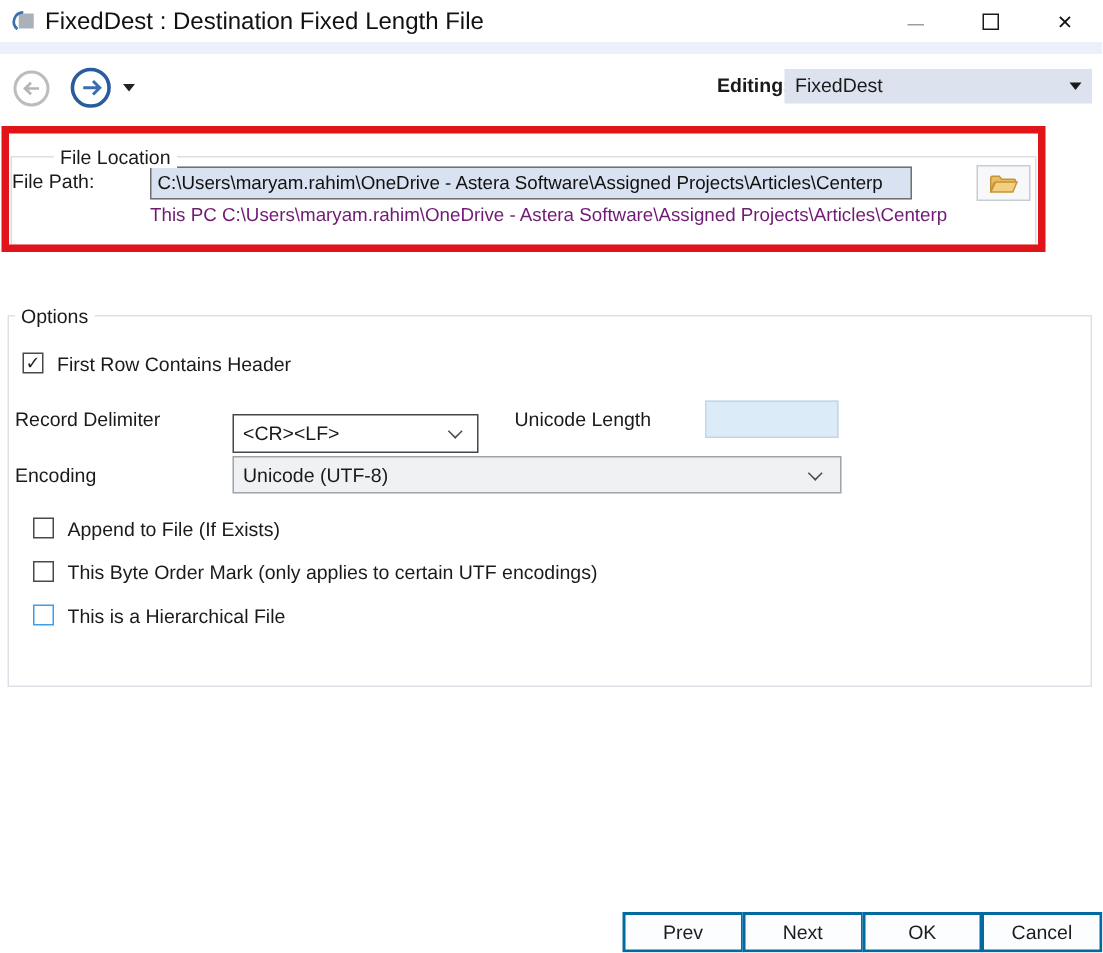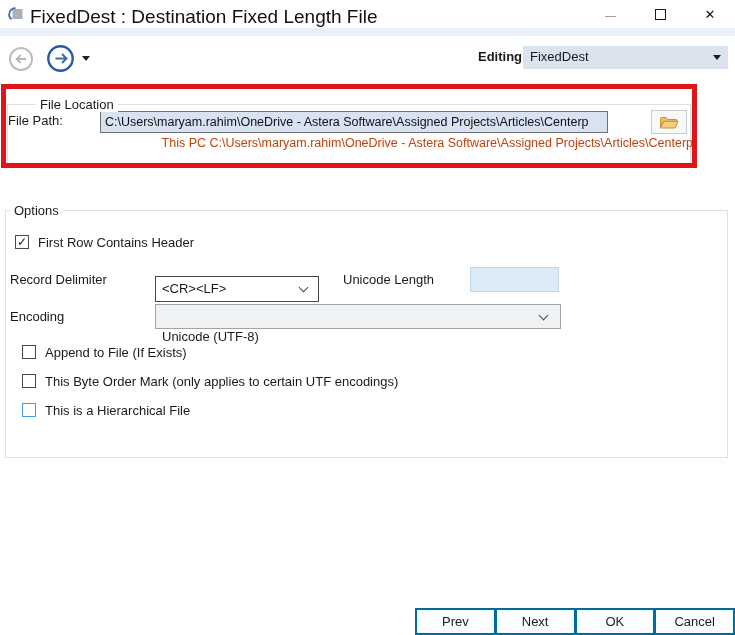--- a/index.html
+++ b/index.html
@@ -5,21 +5,21 @@
   * { margin:0; padding:0; box-sizing:border-box; }
   html,body { background:#fff; }
   #app {
     position:relative; width:735px; height:635px; background:#fff;
     font-family:"Liberation Sans", sans-serif; font-size:13px; color:#1a1a1a;
     overflow:hidden;
   }
   
   .titlebar { position:absolute; top:0; left:0; right:0; height:28px; background:#fff; display:flex; align-items:center; }
   .app-icon { position:absolute; left:7px; top:6px; width:17px; height:17px; }
-  .title-text { position:absolute; left:30px; top:6px; font-size:19px; color:#111; white-space:nowrap; }
+  .title-text { position:absolute; left:30px; top:6px; font-size:16px; color:#111; white-space:nowrap; }
   .win-controls { position:absolute; right:0; top:0; height:28px; display:flex; }
   .win-btn { width:50px; height:28px; display:flex; align-items:center; justify-content:center; }
   .glyph-min { display:inline-block; width:11px; border-top:1px solid #9d9d9d; margin-top:4px; }
   .glyph-max { display:inline-block; width:11px; height:11px; border:1.2px solid #1a1a1a; background:#fff; }
   .glyph-close { font-size:13px; color:#111; line-height:1; }
   .subbar { position:absolute; top:28px; left:0; right:0; height:8px; background:#ebf1f9; }
   
   .btn-back { position:absolute; left:8px; top:46px; width:26px; height:26px; }
   .btn-forward { position:absolute; left:46px; top:44px; width:29px; height:29px; }
   .caret-down { position:absolute; width:0; height:0; border-left:4px solid transparent; border-right:4px solid transparent; border-top:5px solid #222; }
@@ -35,37 +35,37 @@
   .group-label { position:absolute; background:#fff; padding:0 4px; font-size:13px; z-index:2; }
   .fl-label { left:4px; top:96px;margin-left:28px; }
   .filepath-label { position:absolute; left:8px; top:113px; font-size:13px; }
   .filepath-input {
     position:absolute; left:100px; top:111px; width:508px; height:22px;
     border:1px solid #6f6f6f; background:#d8e2f0; color:#111;
     font-family:"Liberation Sans", sans-serif; font-size:12.5px; padding:2px 4px;
     white-space:nowrap; overflow:hidden;
   }
   .browse-btn { position:absolute; left:651px; top:110px; width:36px; height:24px; background:#f7f8fa; border:1px solid #c9cdd3; display:flex; align-items:center; justify-content:center; }
-  .resolved-path { position:absolute; left:100px; top:136px; width:593px; font-size:12.5px; color:#c2410c; white-space:nowrap; overflow:hidden;text-align:right; }
+  .resolved-path { position:absolute; left:100px; top:136px; width:593px; font-size:12.5px; color:#701a75; white-space:nowrap; overflow:hidden; }
   
   .opt-group { position:absolute; left:5px; top:210px; width:723px; height:248px; border:1px solid #dde1e7; }
   .chk-row { position:absolute; display:flex; align-items:center; gap:9px; height:16px; }
   .chk-box { width:14px; height:14px; min-width:14px; background:#fff; border:1px solid #494949; display:flex; align-items:center; justify-content:center; }
   .chk-box.focused { border-color:#3f9ee8; }
   .chk-mark { font-size:12px; line-height:1; color:#1f1f1f; }
   .chk-label { font-size:13px; white-space:nowrap; }
   .field-label { position:absolute; font-size:13px; }
   .dd { position:absolute; background:#fff; border:1px solid #474747; }
   .dd .val { position:absolute; left:6px; top:4px; font-size:13px; white-space:nowrap; }
   .chev { position:absolute; width:7px; height:7px; border-right:1.4px solid #4a4a4a; border-bottom:1.4px solid #4a4a4a; transform:rotate(45deg); }
   .dd-delim { left:155px; top:276px; width:164px; height:26px; }
   .dd-delim .chev { right:11px; top:7px; }
   .len-input { position:absolute; left:470px; top:267px; width:89px; height:25px; background:#dcebf8; border:1px solid #c3d6e8; font-family:"Liberation Sans", sans-serif; font-size:13px; padding:2px 4px; color:#111; }
   .dd-enc { left:155px; top:304px; width:406px; height:25px; background:#f0f1f3; border:1px solid #9fa4ab; }
-  .dd-enc .val { top:4px;margin-top:20px; }
+  .dd-enc .val { top:4px; }
   .dd-enc .chev { right:13px; top:7px; }
   
   .footer { position:absolute; left:415px; top:608px; width:320px; height:27px; display:flex; }
   .footer button {
     flex:1; background:#fcfdfe; border:2px solid #0369a1; margin-left:-1px;
     font-family:"Liberation Sans", sans-serif; font-size:13px; color:#1c1c1c; cursor:pointer;
   }
   .footer button:first-child { margin-left:0; }
 </style>
 </head>

